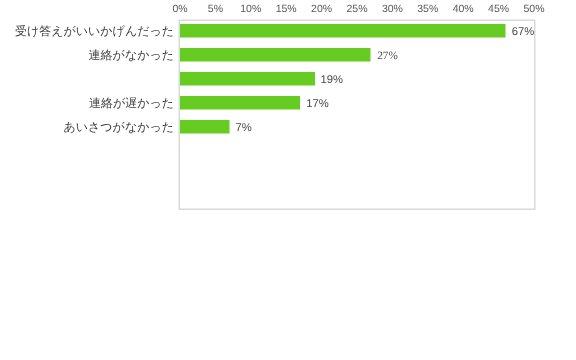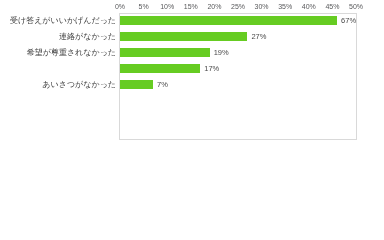--- a/index.html
+++ b/index.html
@@ -126,31 +126,31 @@
         <div class="cat-label">受け答えがいいかげんだった</div>
         <div class="bar-wrap">
           <div class="bar" style="width: 217.12px; background: rgb(102, 204, 34);"></div>
           <span class="bar-value" style="left: 217.12px;">67%</span>
         </div>
       </div>
       <div class="row">
         <div class="cat-label">連絡がなかった</div>
         <div class="bar-wrap">
           <div class="bar" style="width: 127.44px; background: rgb(102, 204, 34);"></div>
-          <span class="bar-value" style="left: 127.44px;">27%</span>
+          <span class="bar-value" style="left: 127.44px; font-family: Liberation Serif, serif;">27%</span>
         </div>
       </div>
       <div class="row">
-        <div class="cat-label">希望が尊重されなかった</div>
         <div class="bar-wrap">
           <div class="bar" style="width: 89.68px; background: rgb(102, 204, 34);"></div>
           <span class="bar-value" style="left: 89.68px;">19%</span>
         </div>
       </div>
       <div class="row">
+        <div class="cat-label">連絡が遅かった</div>
         <div class="bar-wrap">
           <div class="bar" style="width: 80.24px; background: rgb(102, 204, 34);"></div>
           <span class="bar-value" style="left: 80.24px;">17%</span>
         </div>
       </div>
       <div class="row">
         <div class="cat-label">あいさつがなかった</div>
         <div class="bar-wrap">
           <div class="bar" style="width: 33.04px; background: rgb(102, 204, 34);"></div>
           <span class="bar-value" style="left: 33.04px;">7%</span>

